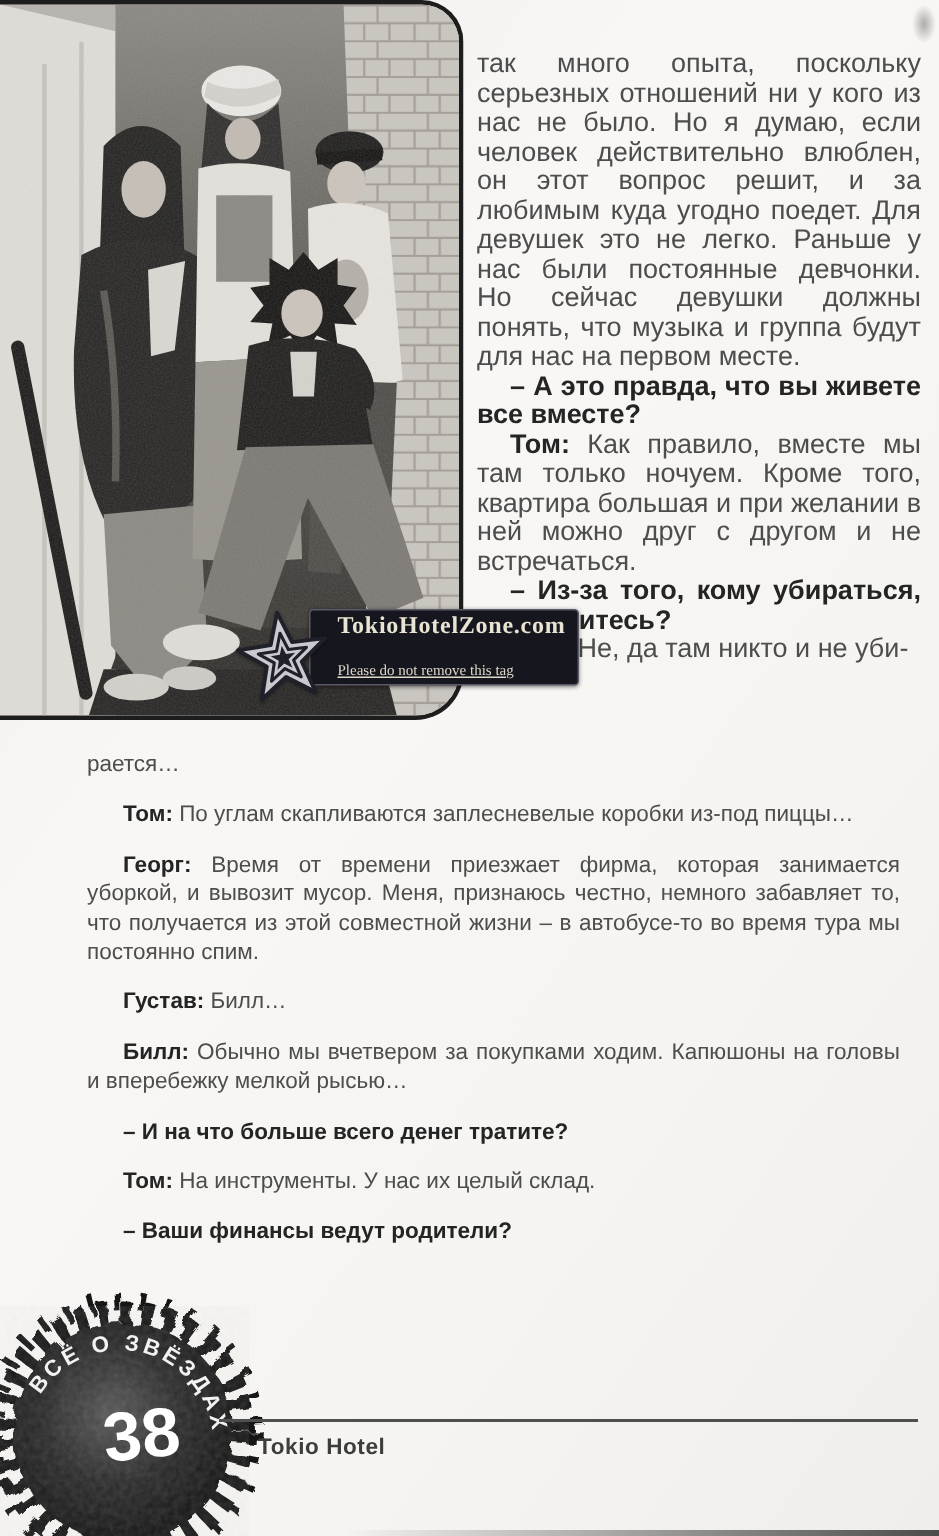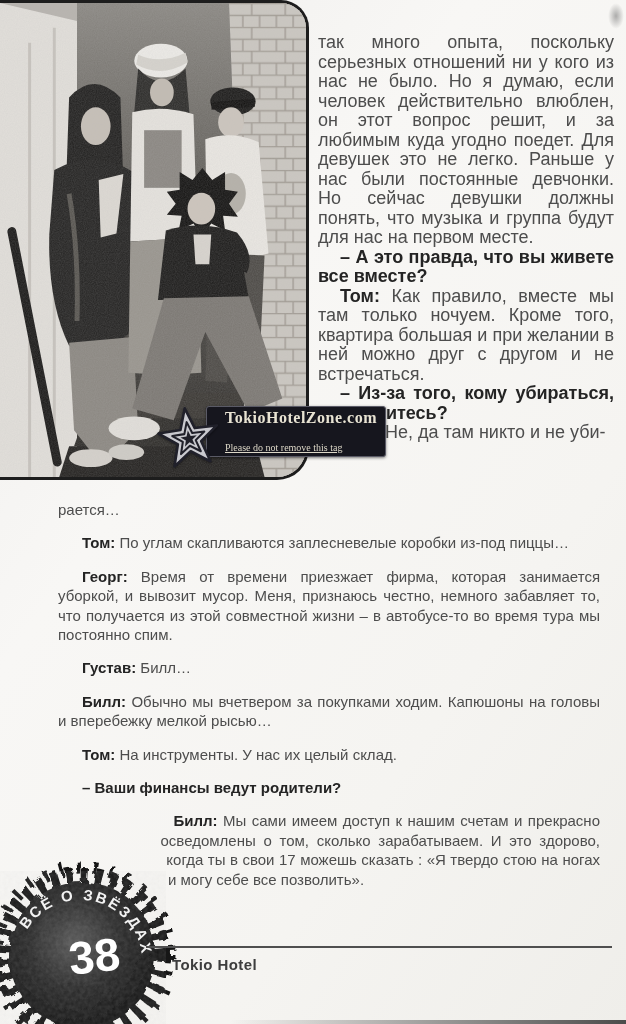--- a/index.html
+++ b/index.html
@@ -151,24 +151,24 @@
       <div class="wm-note">Please do not remove this tag</div>
     </div>
   </div>
 
   <div class="main-text">
     <p class="noindent">рается…</p>
     <p><b class="spk">Том:</b> <span>По углам скапливаются заплесневелые коробки из-под пиццы…</span></p>
     <p><b class="spk">Георг:</b> <span>Время от времени приезжает фирма, которая занимается уборкой, и вывозит мусор. Меня, признаюсь честно, немного забавляет то, что получается из этой совместной жизни – в автобусе-то во время тура мы постоянно спим.</span></p>
     <p><b class="spk">Густав:</b> <span>Билл…</span></p>
     <p><b class="spk">Билл:</b> <span>Обычно мы вчетвером за покупками ходим. Капюшоны на головы и вперебежку мелкой рысью…</span></p>
+    <p class="q">– И на что больше всего денег тратите?</p>
     <p><b class="spk">Том:</b> <span>На инструменты. У нас их целый склад.</span></p>
     <p class="q">– Ваши финансы ведут родители?</p>
     <div class="stamp-spacer"></div>
-    <p><b class="spk">Билл:</b> <span>Мы сами имеем доступ к нашим счетам и прекрасно осведомлены о том, сколько зарабатываем. И это здорово, когда ты в свои 17 можешь сказать : «Я твердо стою на ногах и могу себе все позволить».</span></p>
   </div>
 
   <div class="stamp">
     <svg viewBox="0 0 214 214">
       <defs>
         <radialGradient id="sg" cx=".45" cy=".42" r=".68">
           <stop offset="0" stop-color="#575757"></stop>
             <stop offset=".45" stop-color="#2b2b2b"></stop>
             <stop offset="1" stop-color="#0d0d0d"></stop>
         </radialGradient>

